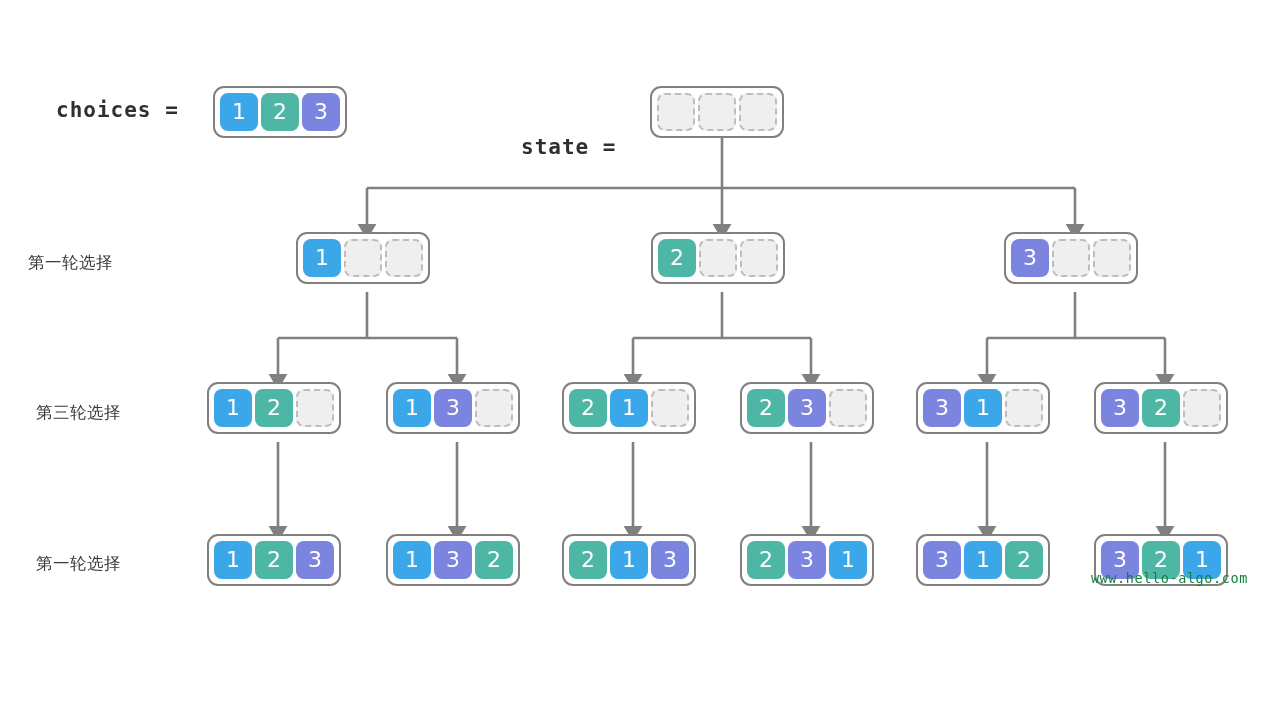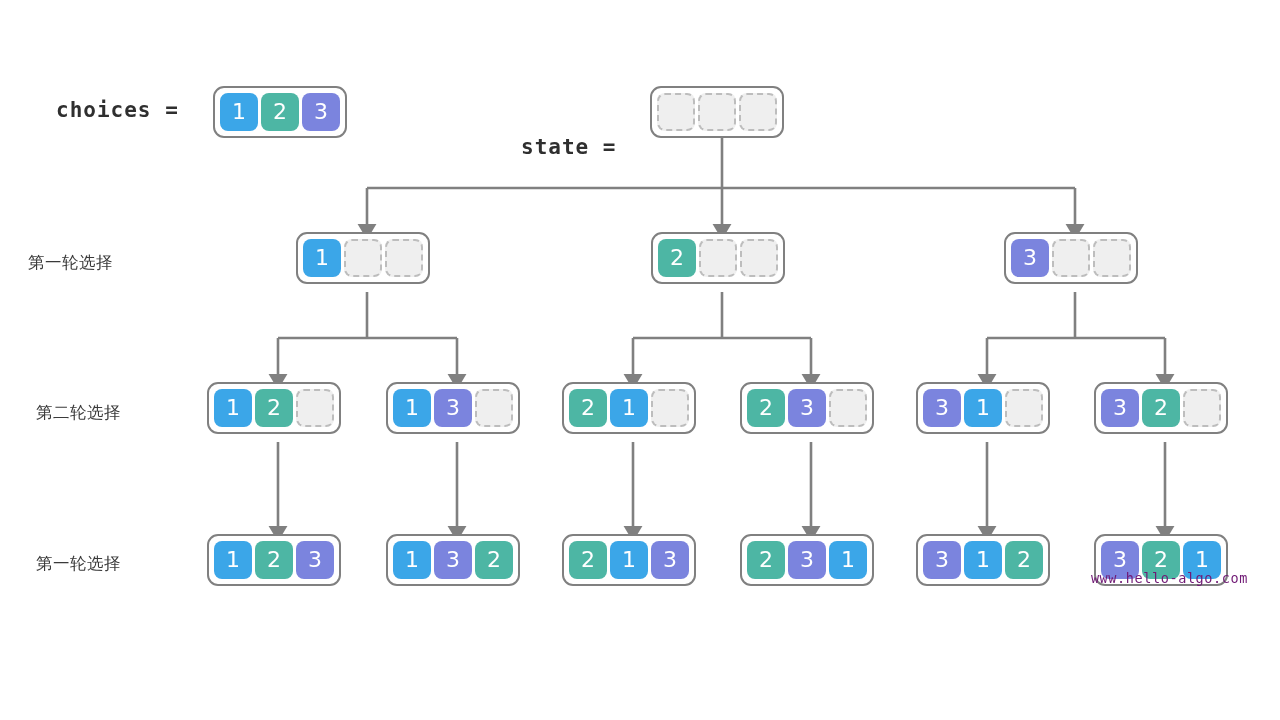--- a/index.html
+++ b/index.html
@@ -63,21 +63,21 @@
   .cell.v1 { background: #3ba6e8; }
   .cell.v2 { background: #4db6a4; }
   .cell.v3 { background: #7b84de; }
 
   
   #watermark {
     position: absolute;
     right: 32px; bottom: 22px;
     font-family: "DejaVu Sans Mono", "Liberation Mono", monospace;
     font-size: 13.5px;
-    color: #701a75;
+    color: #15803d;
     letter-spacing: .6px;
   }
 </style>
 </head>
 <body>
 
 <div id="stage">
 
   <svg id="wires" viewBox="0 0 1280 720" width="1280" height="720">
     <defs>
@@ -127,21 +127,21 @@
     </div>
 
   <div class="hdr-label" style="left:521px; top:98px;margin-top:37px;">state =</div>
   <div class="node" id="node-state" style="left:650px; top:86px;">
       <div class="cell empty"></div>
       <div class="cell empty"></div>
       <div class="cell empty"></div>
     </div>
 
   <div class="row-label" style="left:28px; top:252px;">第一轮选择</div>
-  <div class="row-label" style="left:36px; top:402px;">第二轮选择</div>
+  <div class="row-label" style="left:36px; top:402px;">第三轮选择</div>
   <div class="row-label" style="left:36px; top:553px;">第一轮选择</div>
 
   <div id="nodes-host">
       <div class="node" style="left: 296px; top: 232px;">
         <div class="cell v1">1</div>
         <div class="cell empty"></div>
         <div class="cell empty"></div>
       </div>
       <div class="node" style="left: 651px; top: 232px;">
         <div class="cell v2">2</div>

